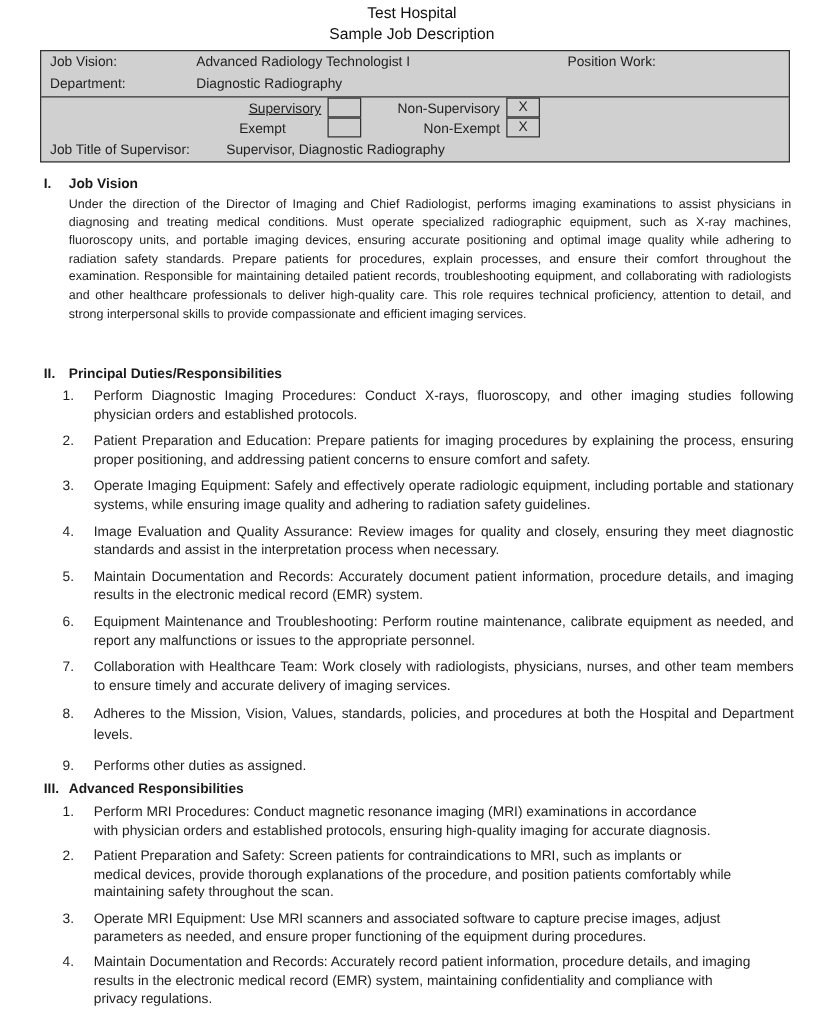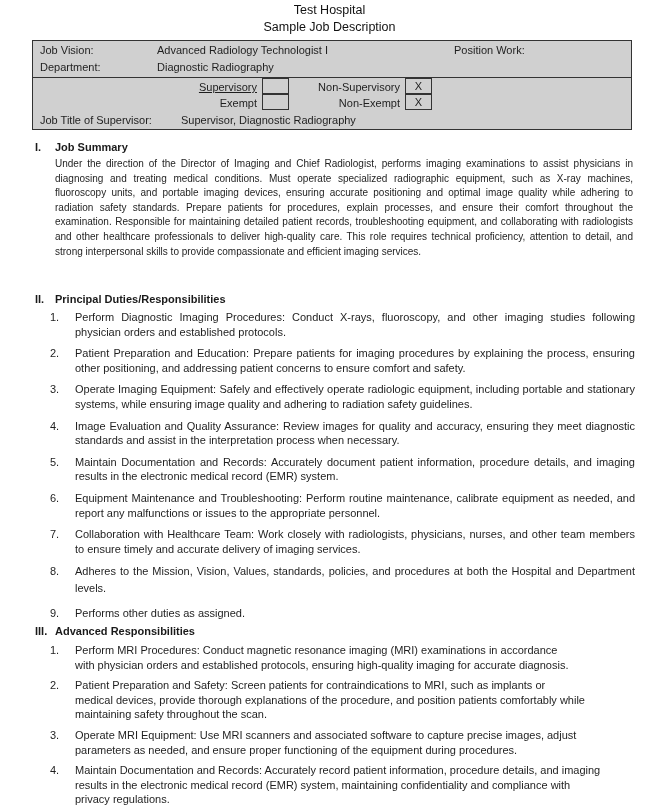--- a/index.html
+++ b/index.html
@@ -43,48 +43,48 @@
     <span class="abs" style="left:421px;top:2px;">Position Work:</span>
     <span class="abs" style="left:510px;top:2px;"></span>
     <span class="abs" style="left:7px;top:19px;">Department:</span>
     <span class="abs" style="left:124px;top:19px;">Diagnostic Radiography</span>
   </div>
   <div class="info-bottom">
     <span class="abs" style="left:130px;top:2px;width:94px;text-align:right;text-decoration:underline;">Supervisory</span>
     <div class="checkbox" style="left:229px;top:0px;"></div>
     <span class="abs" style="left:270px;top:2px;width:97px;text-align:right;">Non-Supervisory</span>
     <div class="checkbox" style="left:372px;top:0px;">X</div>
-    <span class="abs" style="left:130px;top:18px;width:94px;text-align:right;">Exempt</span>
+    <span class="abs" style="left:130px;top:18px;width:94px;text-align:center;">Exempt</span>
     <div class="checkbox" style="left:229px;top:16px;"></div>
     <span class="abs" style="left:270px;top:18px;width:97px;text-align:right;">Non-Exempt</span>
     <div class="checkbox" style="left:372px;top:16px;">X</div>
     <span class="abs" style="left:7px;top:35px;">Job Title of Supervisor:</span>
     <span class="abs" style="left:148px;top:35px;">Supervisor, Diagnostic Radiography</span>
   </div>
 </div>
 
 <div class="section" style="top:140px;">
   <div class="section-heading">
     <span class="section-num">I.</span>
-    <span class="section-title">Job Summary</span>
+    <span class="section-title">Job Vision</span>
   </div>
 </div>
 <div class="summary" style="top:157px;">Under the direction of the Director of Imaging and Chief Radiologist, performs imaging examinations to assist physicians in diagnosing and treating medical conditions. Must operate specialized radiographic equipment, such as X-ray machines, fluoroscopy units, and portable imaging devices, ensuring accurate positioning and optimal image quality while adhering to radiation safety standards. Prepare patients for procedures, explain processes, and ensure their comfort throughout the examination. Responsible for maintaining detailed patient records, troubleshooting equipment, and collaborating with radiologists and other healthcare professionals to deliver high-quality care. This role requires technical proficiency, attention to detail, and strong interpersonal skills to provide compassionate and efficient imaging services.</div>
 
 <div class="section" style="top:292px;">
   <div class="section-heading">
     <span class="section-num">II.</span>
     <span class="section-title">Principal Duties/Responsibilities</span>
   </div>
 </div>
 <ul class="list" style="top:310px;">
   <li style="margin-bottom:7px;"><span class="num">1.</span><span>Perform Diagnostic Imaging Procedures: Conduct X-rays, fluoroscopy, and other imaging studies following physician orders and established protocols.</span></li>
-  <li style="margin-bottom:7px;"><span class="num">2.</span><span>Patient Preparation and Education: Prepare patients for imaging procedures by explaining the process, ensuring other positioning, and addressing patient concerns to ensure comfort and safety.</span></li>
+  <li style="margin-bottom:7px;"><span class="num">2.</span><span>Patient Preparation and Education: Prepare patients for imaging procedures by explaining the process, ensuring proper positioning, and addressing patient concerns to ensure comfort and safety.</span></li>
   <li style="margin-bottom:7px;"><span class="num">3.</span><span>Operate Imaging Equipment: Safely and effectively operate radiologic equipment, including portable and stationary systems, while ensuring image quality and adhering to radiation safety guidelines.</span></li>
-  <li style="margin-bottom:7px;"><span class="num">4.</span><span>Image Evaluation and Quality Assurance: Review images for quality and accuracy, ensuring they meet diagnostic standards and assist in the interpretation process when necessary.</span></li>
+  <li style="margin-bottom:7px;"><span class="num">4.</span><span>Image Evaluation and Quality Assurance: Review images for quality and closely, ensuring they meet diagnostic standards and assist in the interpretation process when necessary.</span></li>
   <li style="margin-bottom:7px;"><span class="num">5.</span><span>Maintain Documentation and Records: Accurately document patient information, procedure details, and imaging results in the electronic medical record (EMR) system.</span></li>
   <li style="margin-bottom:7px;"><span class="num">6.</span><span>Equipment Maintenance and Troubleshooting: Perform routine maintenance, calibrate equipment as needed, and report any malfunctions or issues to the appropriate personnel.</span></li>
   <li style="margin-bottom:7px;"><span class="num">7.</span><span>Collaboration with Healthcare Team: Work closely with radiologists, physicians, nurses, and other team members to ensure timely and accurate delivery of imaging services.</span></li>
   <li style="margin-bottom:9px;line-height:17px;"><span class="num">8.</span><span>Adheres to the Mission, Vision, Values, standards, policies, and procedures at both the Hospital and Department levels.</span></li>
   <li><span class="num">9.</span><span>Performs other duties as assigned.</span></li>
 </ul>
 
 <div class="section" style="top:624px;">
   <div class="section-heading">
     <span class="section-num">III.</span>

